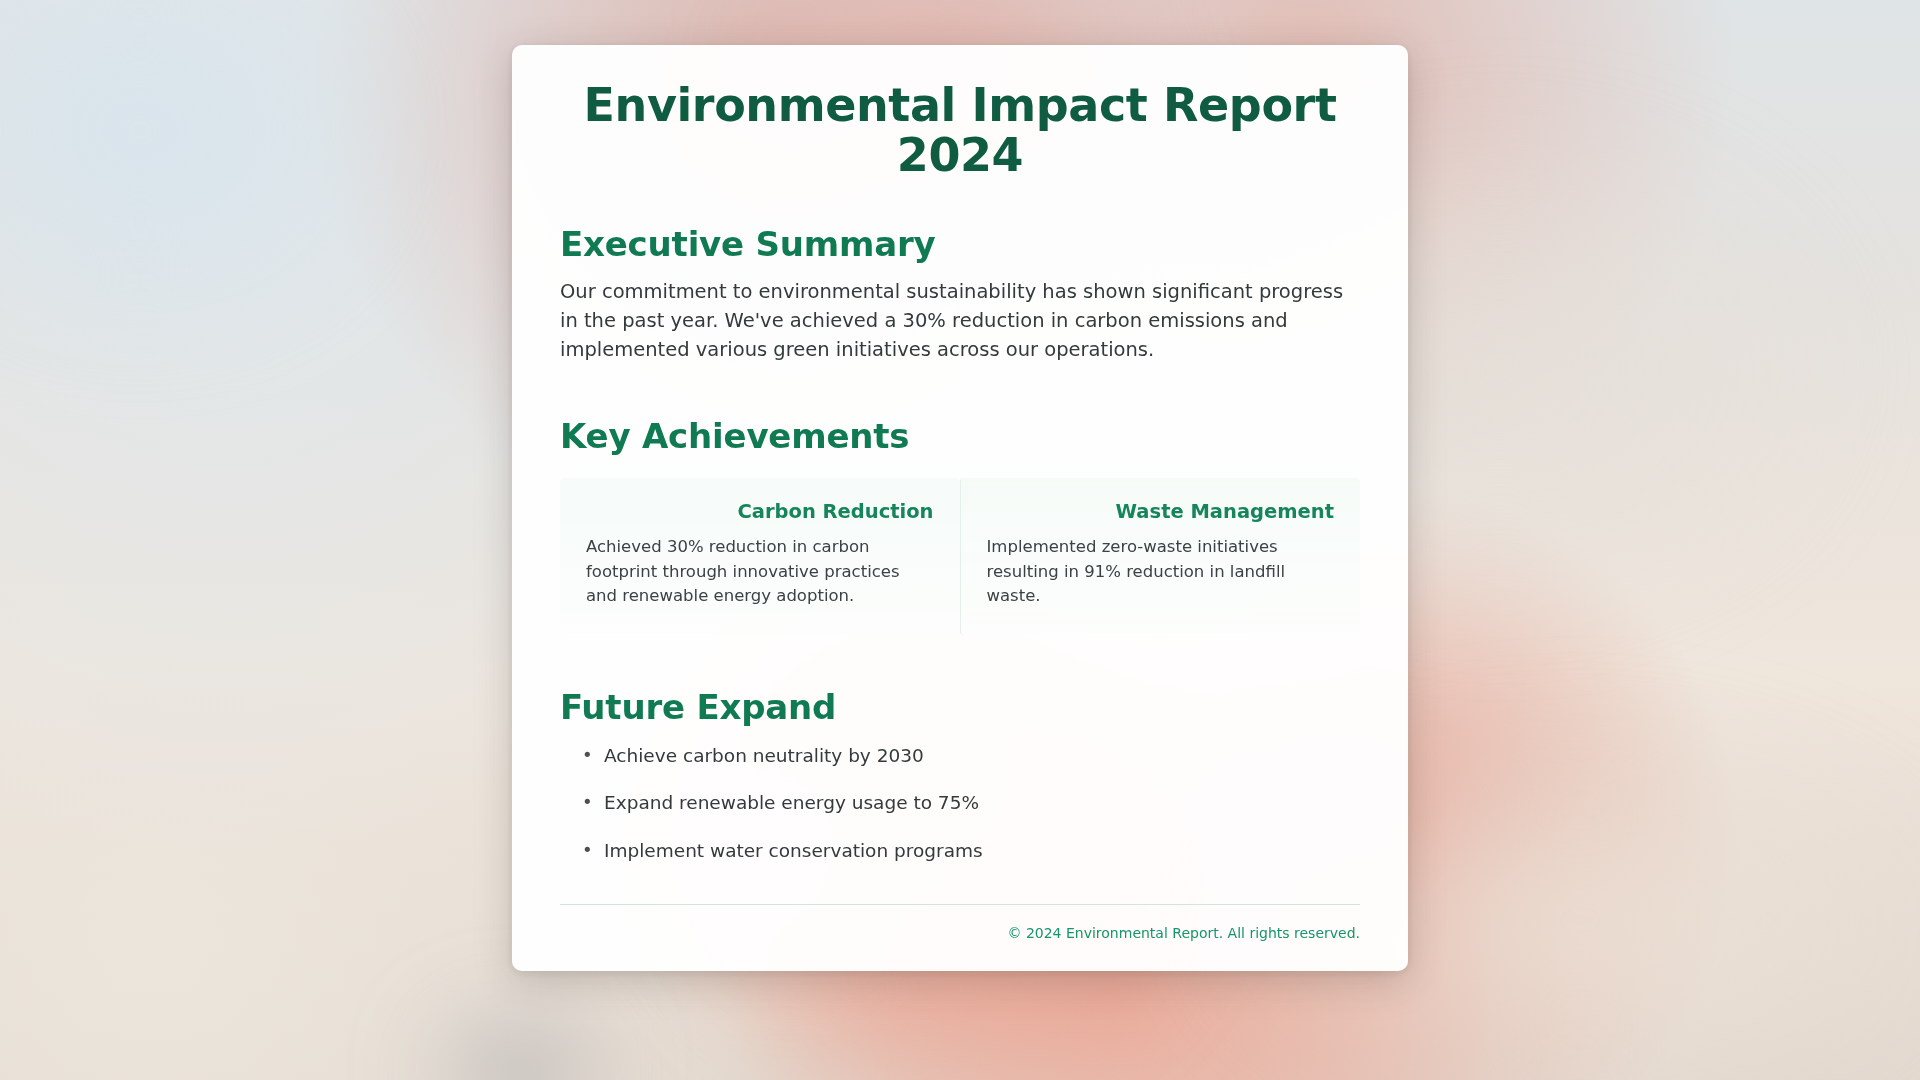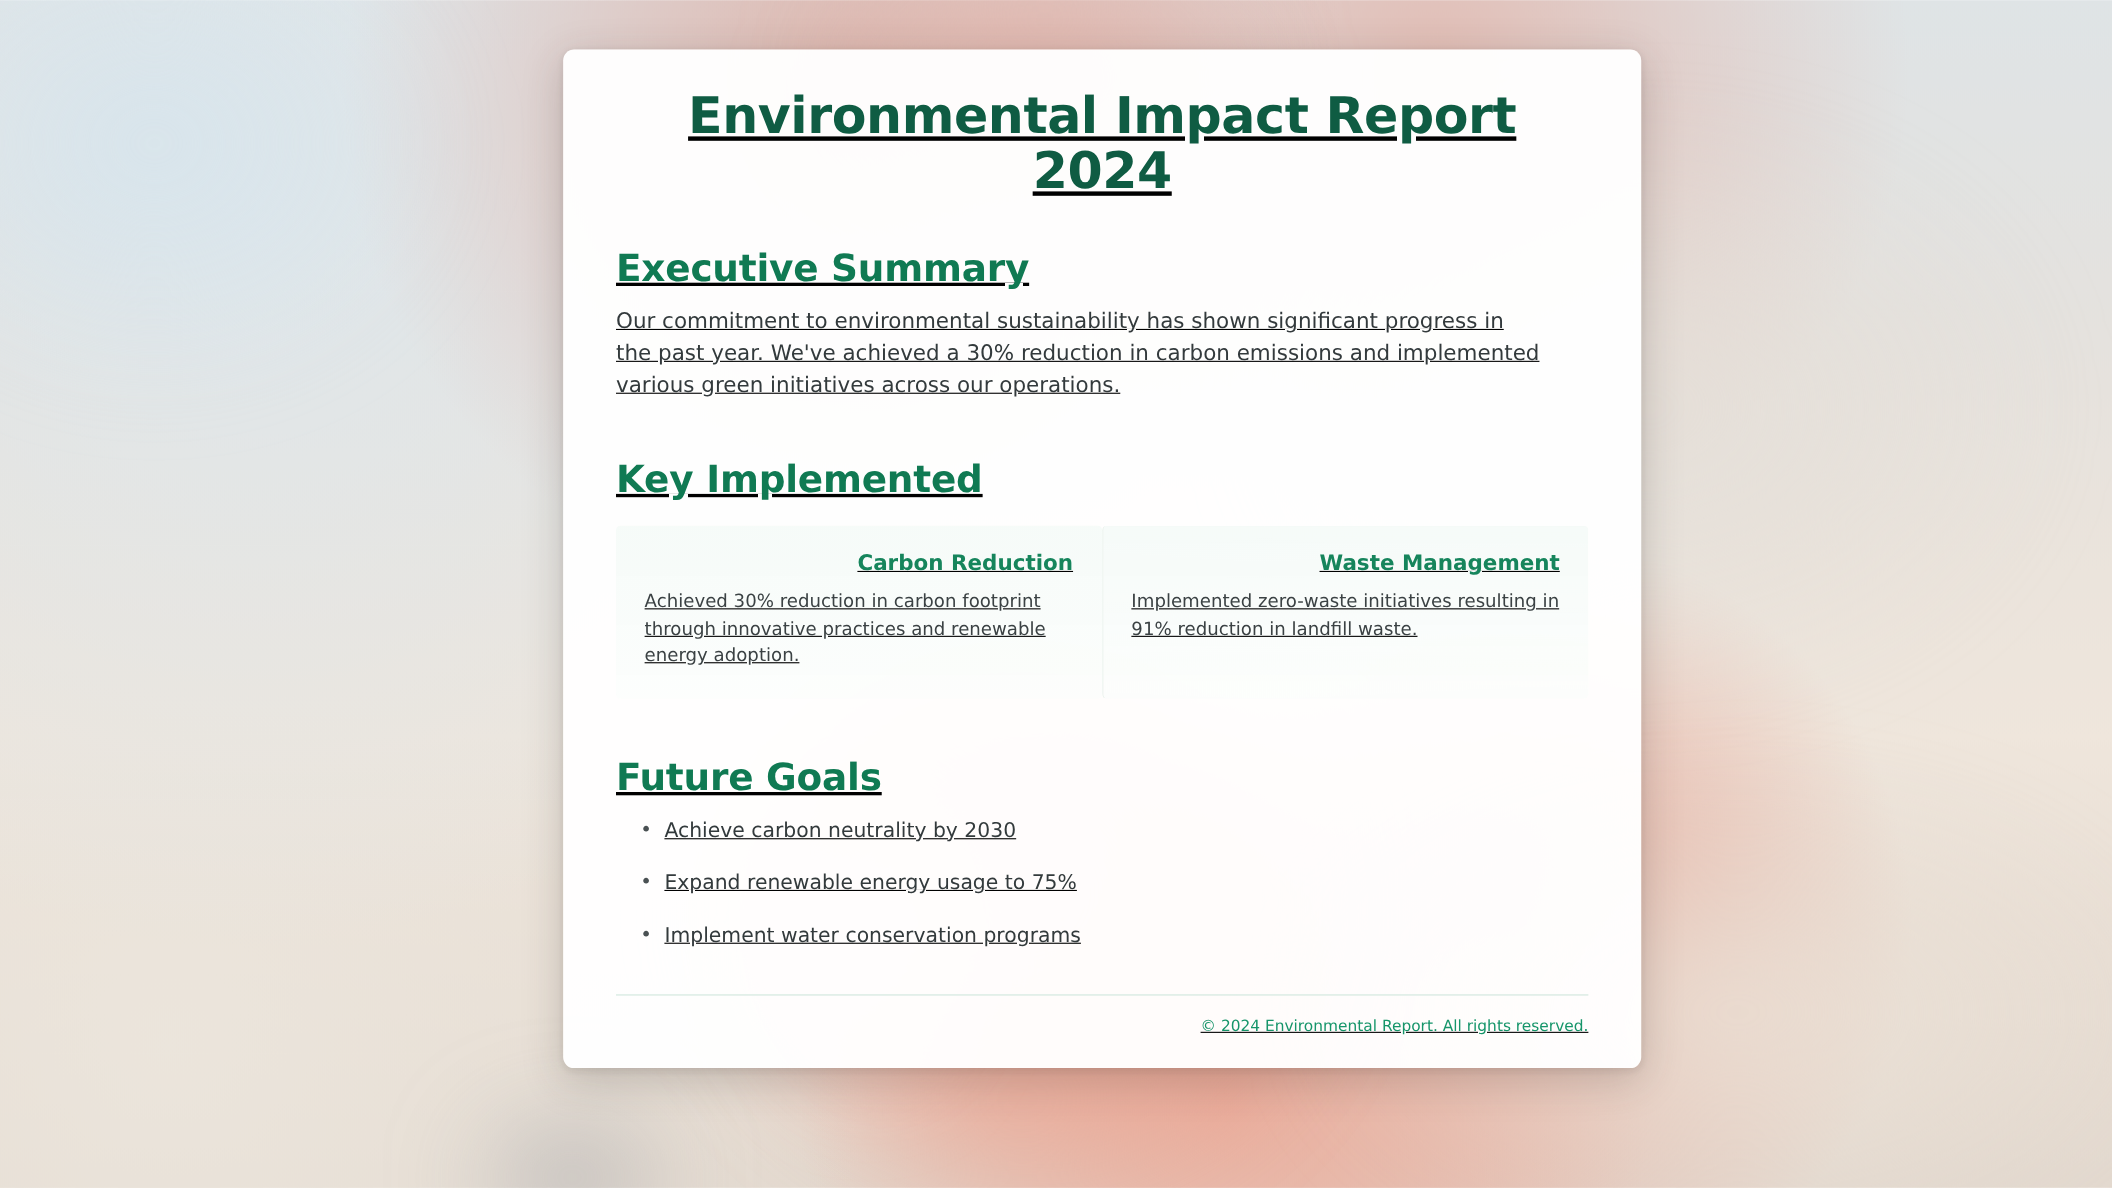--- a/index.html
+++ b/index.html
@@ -57,27 +57,26 @@
   .blob-warm-top {
     left: 740px; top: -60px; width: 420px; height: 260px;
     background: radial-gradient(ellipse at 50% 50%, rgba(226,176,166,0.9) 0%, rgba(226,176,166,0) 74%);
   }
 
   
   .card {
     position: absolute;
     left: 512px;
     top: 45px;
-    width: 980px;
+    width: 896px;
     background: rgba(255,255,255,0.96);
     border-radius: 10px;
     box-shadow: 0 10px 38px rgba(60,50,45,0.22), 0 2px 8px rgba(60,50,45,0.10);
     padding: 0 0 30px 0;
     box-sizing: border-box;
-    text-decoration: underline;
   }
 
   .card-inner {
     padding: 36px 48px 0 48px;
   }
 
   .doc-title {
     margin: 0;
     text-align: center;
     color: #0f5c43;
@@ -184,34 +183,34 @@
 </div>
 
 <div class="card">
   <div class="card-inner">
 
     <h1 class="doc-title">Environmental Impact Report 2024</h1>
 
     <h2 class="section-heading first">Executive Summary</h2>
     <p class="body-text">Our commitment to environmental sustainability has shown significant progress in the past year. We've achieved a 30% reduction in carbon emissions and implemented various green initiatives across our operations.</p>
 
-    <h2 class="section-heading">Key Implemented</h2>
+    <h2 class="section-heading">Key Achievements</h2>
 
     <div class="cards-row">
       <div class="achievement">
         <h3 class="achievement-title">Carbon Reduction</h3>
         <p class="achievement-text">Achieved 30% reduction in carbon footprint through innovative practices and renewable energy adoption.</p>
       </div>
       <div class="achievement">
         <h3 class="achievement-title">Waste Management</h3>
         <p class="achievement-text">Implemented zero-waste initiatives resulting in 91% reduction in landfill waste.</p>
       </div>
     </div>
 
-    <h2 class="section-heading">Future Goals</h2>
+    <h2 class="section-heading">Future Expand</h2>
 
     <ul class="goals-list">
       <li>Achieve carbon neutrality by 2030</li>
       <li>Expand renewable energy usage to 75%</li>
       <li>Implement water conservation programs</li>
     </ul>
 
     <hr class="divider">
 
     <div class="footer">© 2024 Environmental Report. All rights reserved.</div>

